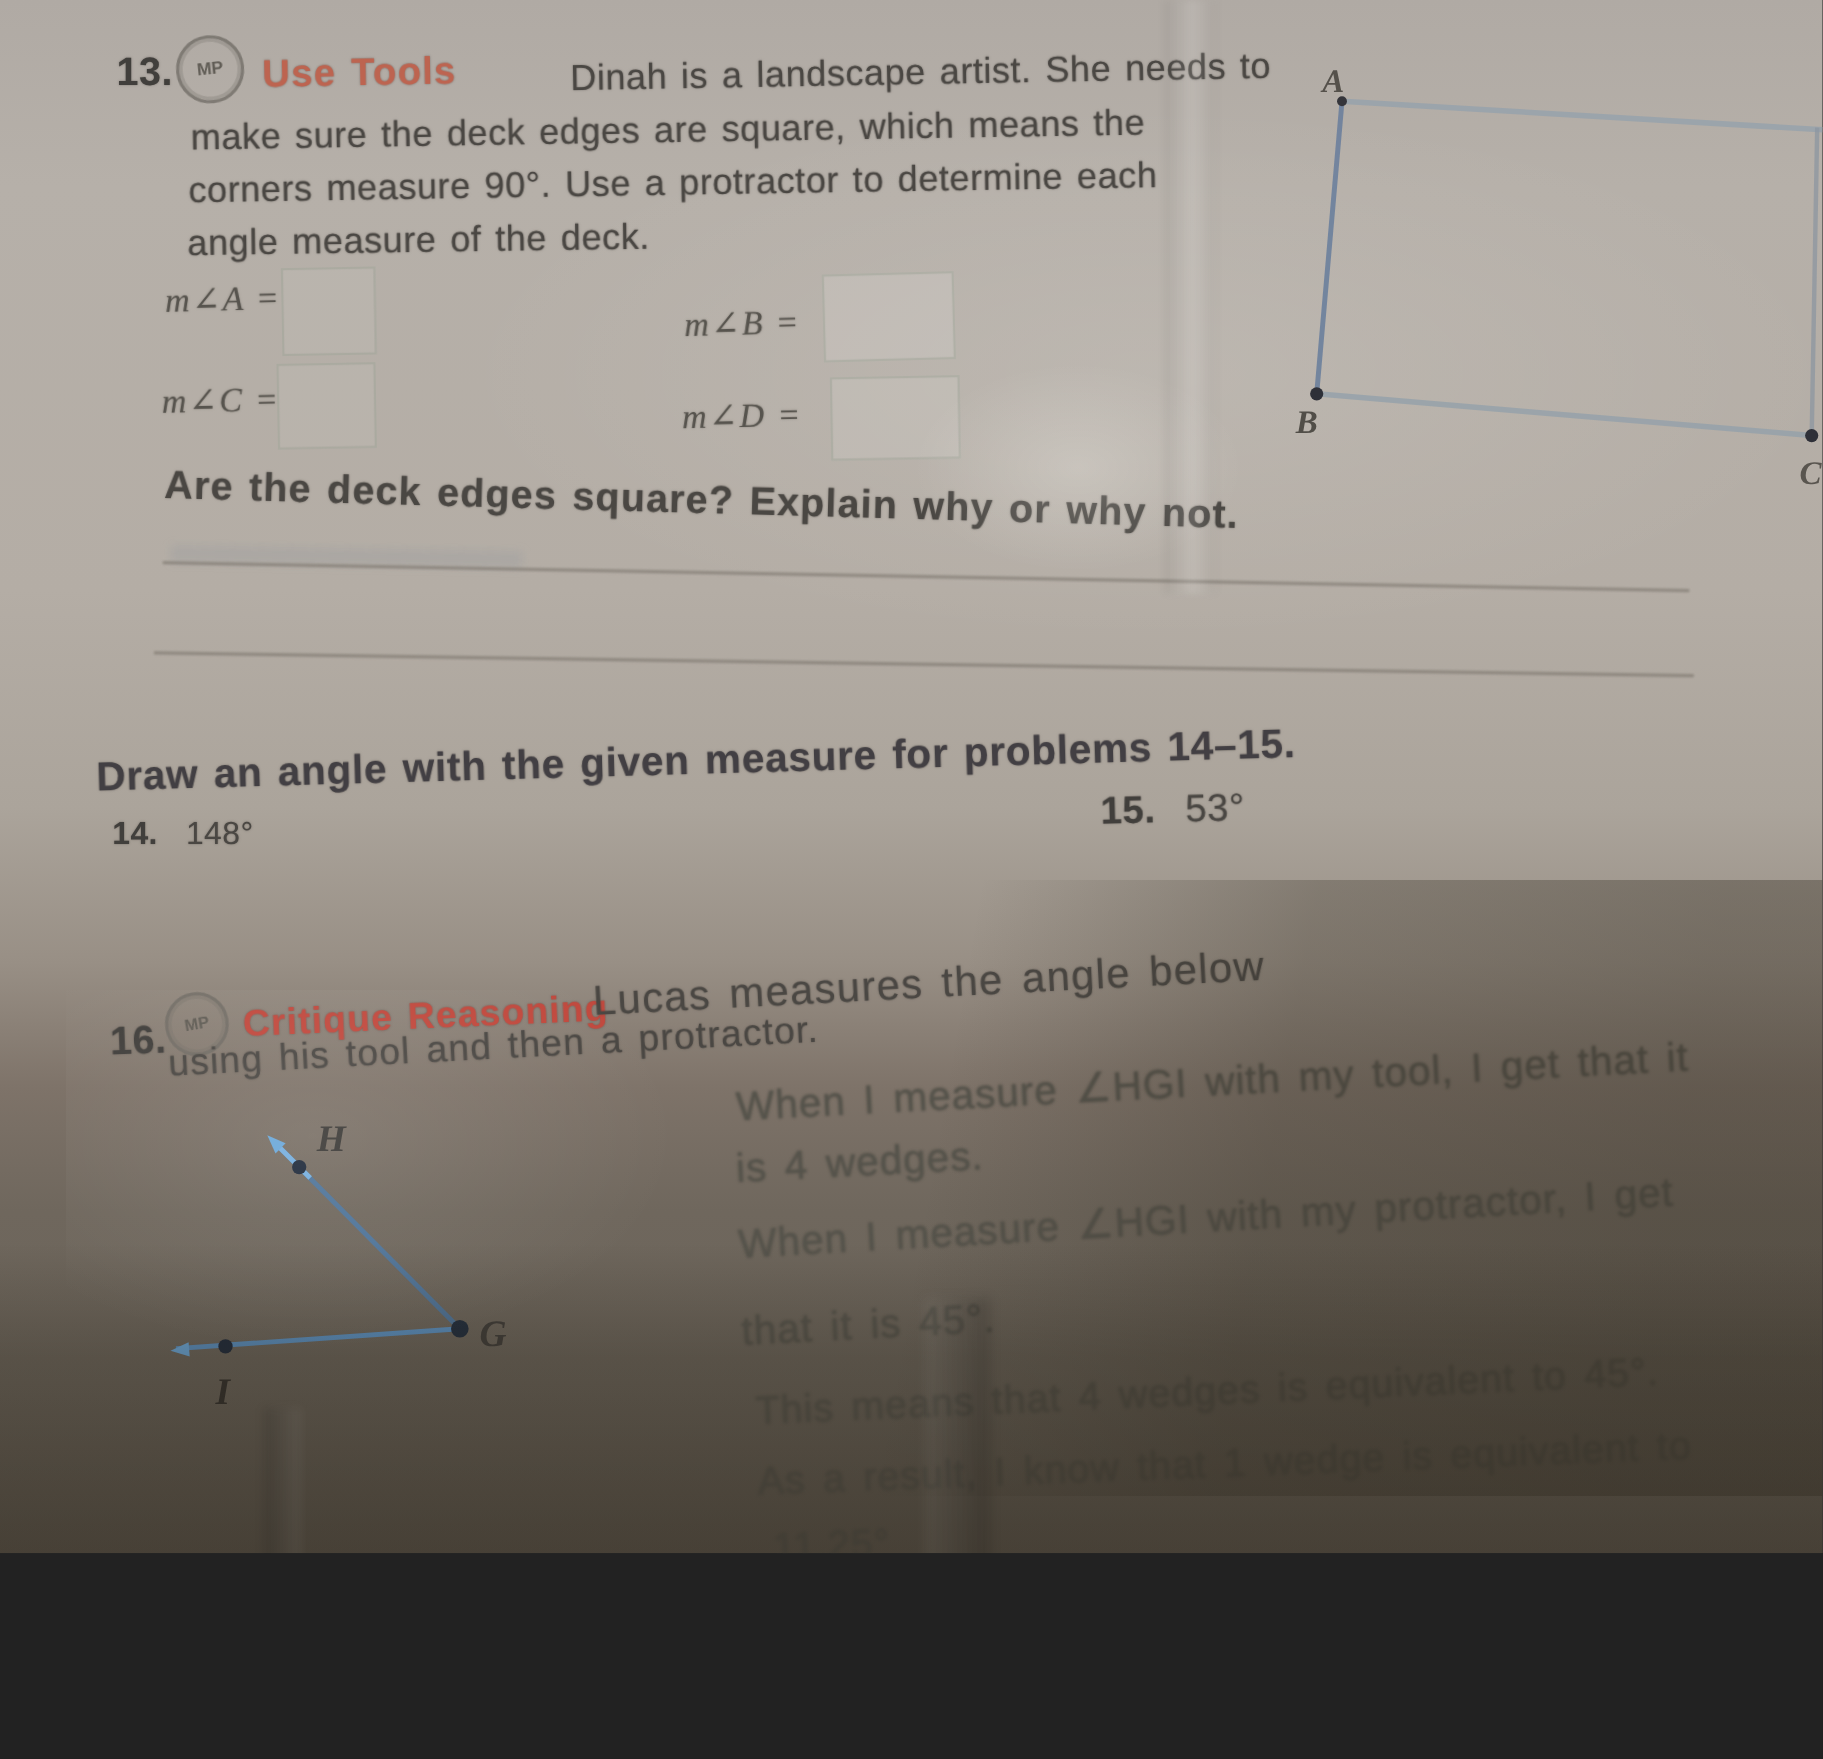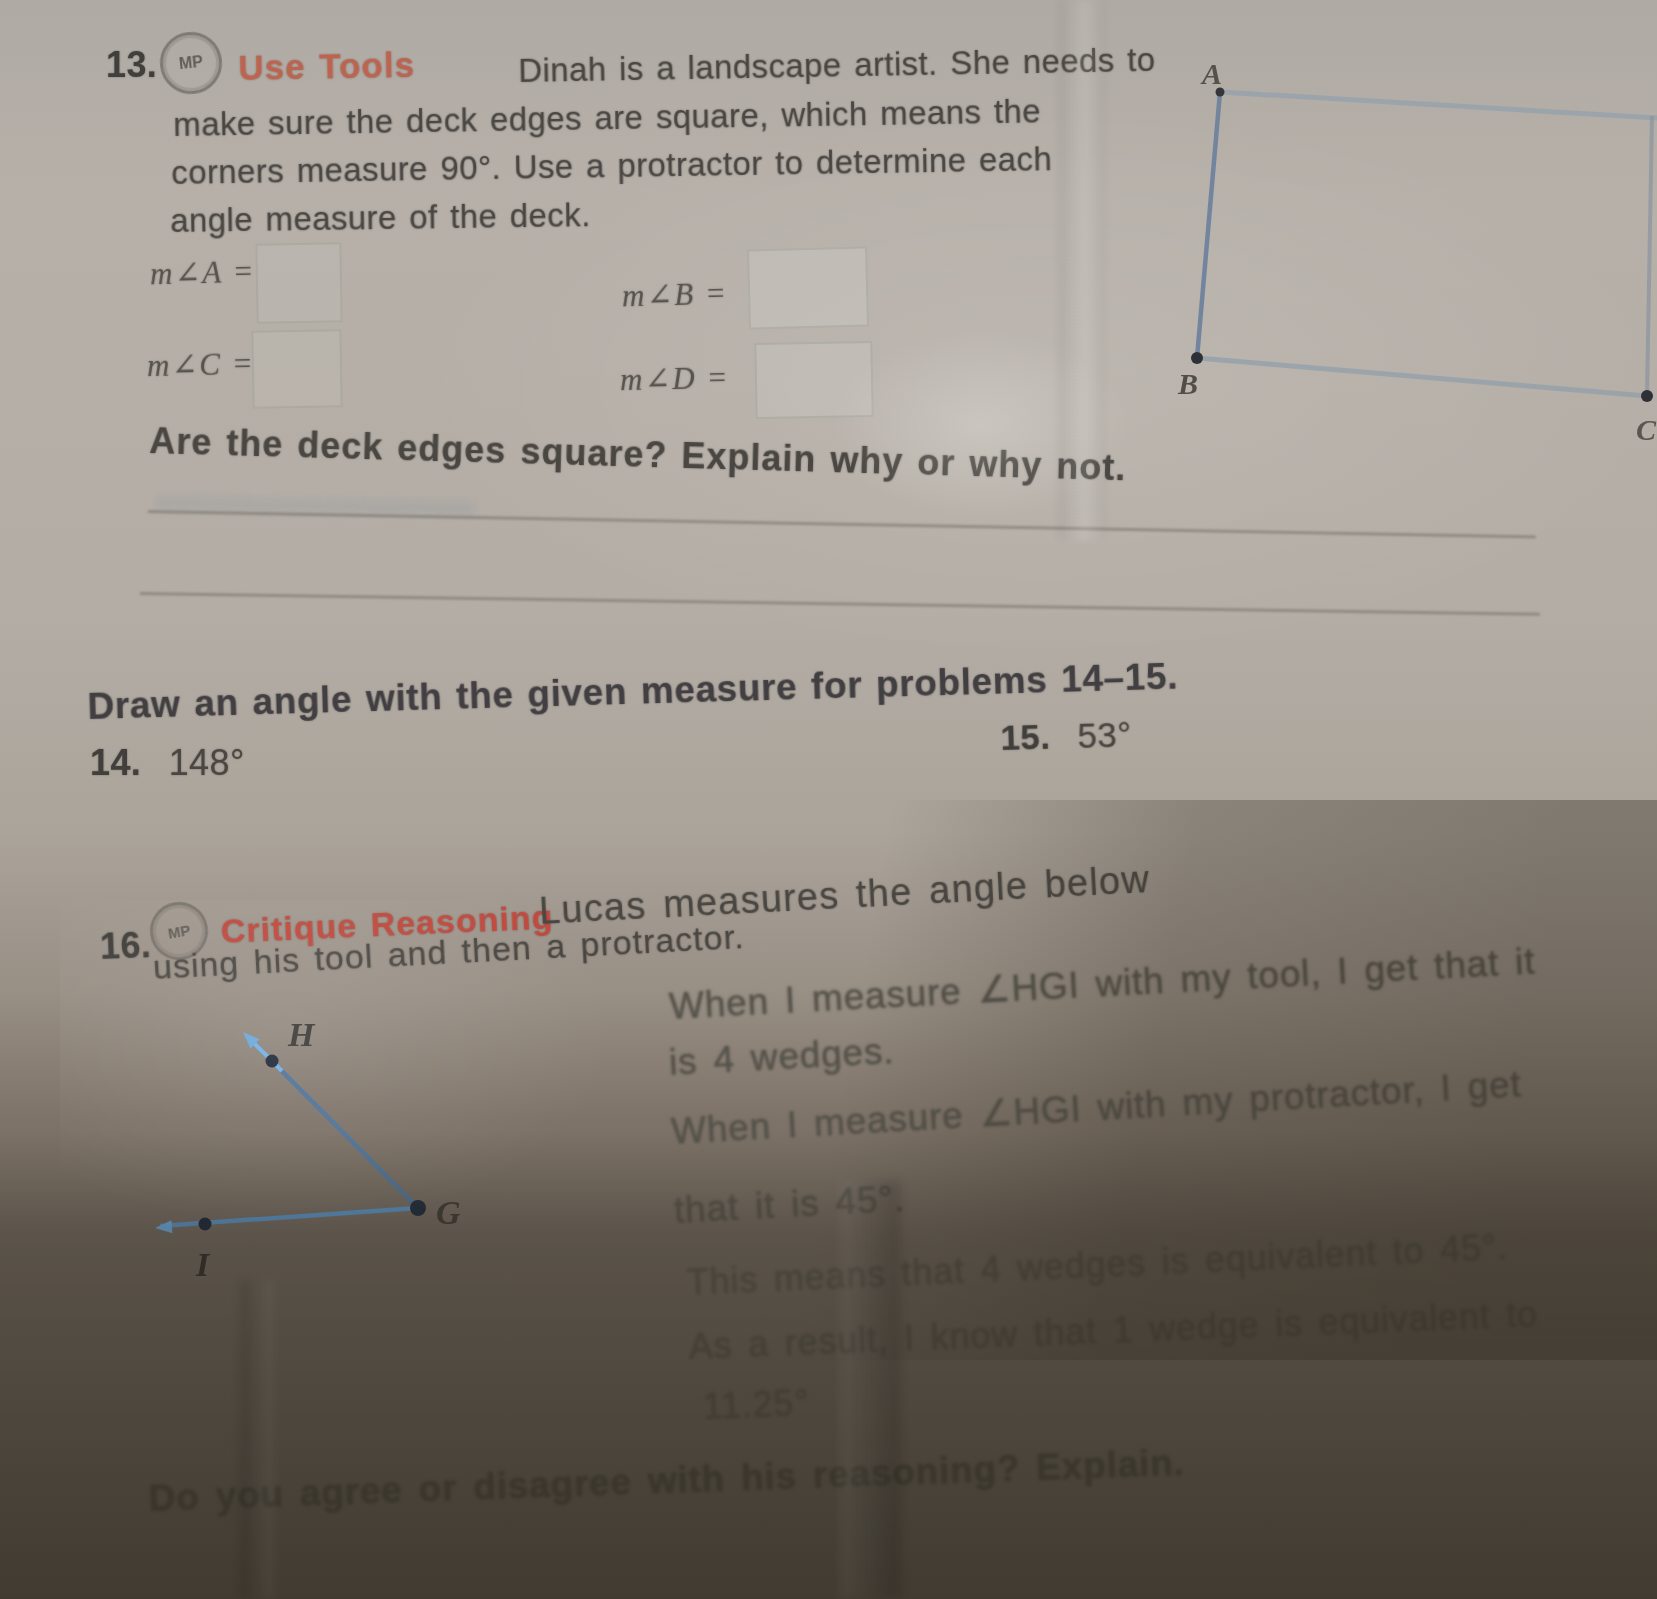--- a/index.html
+++ b/index.html
@@ -1,17 +1,17 @@
 <!DOCTYPE html>
 <html><head>
 <meta charset="utf-8">
 <style>
   html,body{margin:0;padding:0;background:#222;}
   .photo{
-    position:relative;width:1657px;height:1599px;overflow:hidden;
+    position:relative;width:1657px;height:1412px;overflow:hidden;
     font-family:"Liberation Sans","DejaVu Sans",sans-serif;
     background:
       radial-gradient(ellipse 55% 25% at 63% 24%, rgba(255,255,252,0.10), transparent 70%),
       linear-gradient(to bottom,
         #b0aaa4 0%, #b6b0a9 12%, #b4ada5 38%, #aba49b 52%,
         #988f85 62%, #7e7369 70%, #6f675d 78%, #6b645a 88%, #5f584e 100%);
   }
   .abs{position:absolute;}
   .ptext{color:#4a4743;text-shadow:0 0 2px rgba(70,64,58,0.55);filter:blur(0.5px);
          white-space:nowrap;letter-spacing:0.4px;word-spacing:3px;}
@@ -78,21 +78,21 @@
     <line x1="512" y1="76" x2="507" y2="356" stroke="rgba(140,150,160,0.75)" stroke-width="4"></line>
     <circle cx="80" cy="52" r="4.5" fill="#35353a"></circle>
     <circle cx="57" cy="318" r="6" fill="#2e3038"></circle>
     <circle cx="507" cy="356" r="6" fill="#2e3038"></circle>
     <text x="62" y="44" class="figlbl" font-size="30" fill="#55514b">A</text>
     <text x="38" y="354" class="figlbl" font-size="30" fill="#514e48">B</text>
     <text x="496" y="400" class="figlbl" font-size="30" fill="#59554f">C</text>
   </svg>
 
   <div class="abs ptext heading" style="left:87px;top:686px;font-size:37px;transform:rotate(-1.6deg);transform-origin:left top;letter-spacing:0.6px;">Draw an angle with the given measure for problems 14–15.</div>
-  <div class="abs ptext" style="left:90px;top:742px;font-size:36px;">
+  <div class="abs ptext" style="left:102px;top:742px;font-size:29px;">
     <span class="num">14.</span>
     <span style="margin-left:14px;">148°</span>
   </div>
   <div class="abs ptext" style="left:1000px;top:718px;font-size:35px;transform:rotate(-1.5deg);transform-origin:left top;">
     <span class="num">15.</span>
     <span style="margin-left:14px;">53°</span>
   </div>
 
   <div class="abs ptext num" style="left:100px;top:925px;font-size:36px;transform:rotate(-2deg);">16.</div>
   <div class="abs badge" style="left:150px;top:902px;width:58px;height:58px;font-size:15px;transform:rotate(-10deg);">

